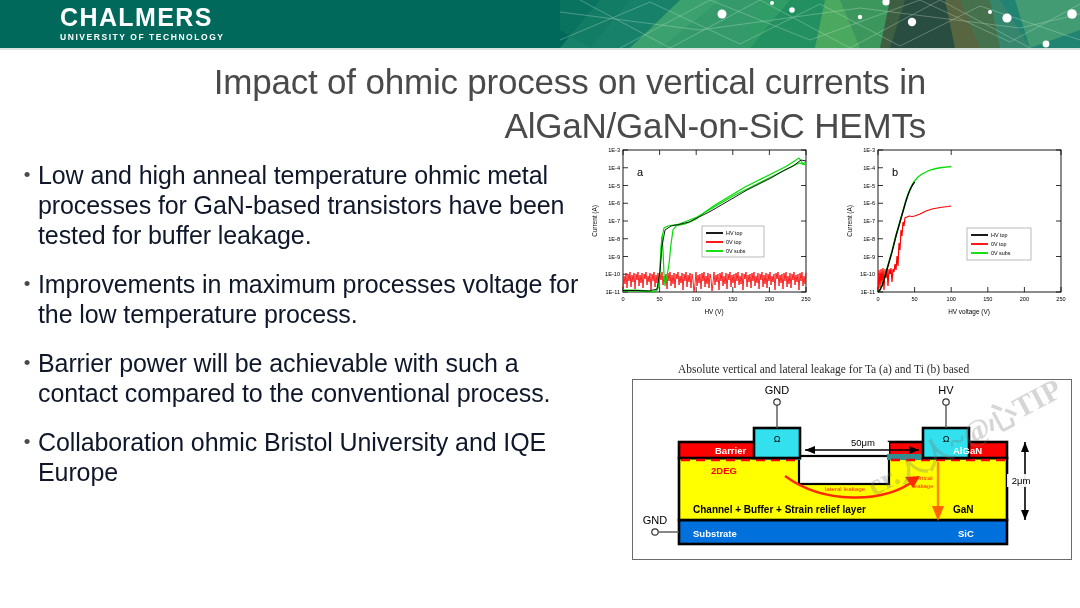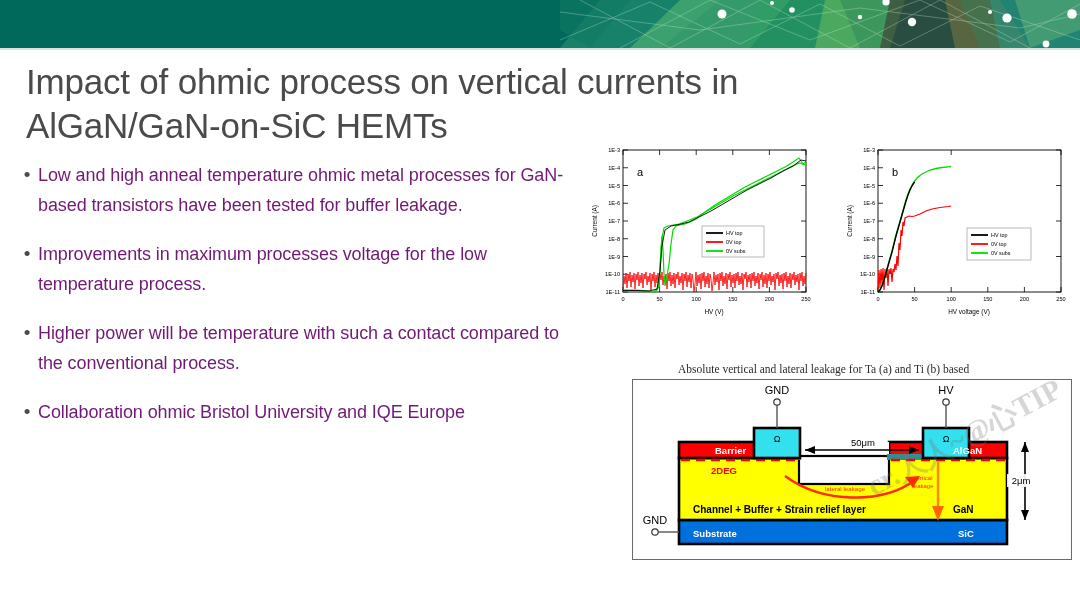--- a/index.html
+++ b/index.html
@@ -29,31 +29,32 @@
   .banner-rule {
     position: absolute; left: 0; top: 48px; width: 1080px; height: 2px;
     background: #d9e4e2;
   }
 
   
   .title {
     position: absolute; left: 26px; top: 60px; width: 900px;
     color: #4a4a4a; font-size: 35px; line-height: 44px; font-weight: 400;
     letter-spacing: -0.2px;
+    text-align: right;
   }
 
   
   .bullets { position: absolute; left: 16px; top: 160px; width: 570px; }
   .bullet { display: flex; margin-bottom: 19px; }
   .bullet-dot {
     width: 22px; flex: 0 0 22px; color: #4a4a4a; font-size: 19px;
     line-height: 30px; text-align: center;
   }
   .bullet-text {
-    color: #701a75; font-size: 18px; line-height: 30px; font-weight: 400;
+    color: #0f172a; font-size: 25px; line-height: 30px; font-weight: 400;
     letter-spacing: -0.1px;
   }
 
   
   .chart-pair { position: absolute; left: 575px; top: 138px; width: 500px; height: 190px; }
   .chart { position: absolute; top: 0; height: 190px; }
   .chart.a { left: 0; width: 250px; }
   .chart.b { left: 255px; width: 245px; }
   .chart svg { display: block; }
 
@@ -107,37 +108,41 @@
         <circle cx="326" cy="2" r="3.6"></circle>
         <circle cx="300" cy="17" r="2.2"></circle>
         <circle cx="352" cy="22" r="4.2"></circle>
         <circle cx="430" cy="12" r="2"></circle>
         <circle cx="447" cy="18" r="4.6"></circle>
         <circle cx="512" cy="14" r="4.8"></circle>
         <circle cx="486" cy="44" r="3.4"></circle>
         <circle cx="212" cy="3" r="2"></circle>
       </g>
     </svg>
+    <div class="logo-block">
+      <div class="logo-main">CHALMERS</div>
+      <div class="logo-sub">UNIVERSITY OF TECHNOLOGY</div>
+    </div>
   </div>
   <div class="banner-rule"></div>
 
   <div class="title">Impact of ohmic process on vertical currents in AlGaN/GaN-on-SiC HEMTs</div>
 
   <div class="bullets">
     <div class="bullet">
       <div class="bullet-dot">•</div>
       <div class="bullet-text">Low and high anneal temperature ohmic metal processes for GaN-based transistors have been tested for buffer leakage.</div>
     </div>
     <div class="bullet">
       <div class="bullet-dot">•</div>
       <div class="bullet-text">Improvements in maximum processes voltage for the low temperature process.</div>
     </div>
     <div class="bullet">
       <div class="bullet-dot">•</div>
-      <div class="bullet-text">Higher power will be temperature with such a contact compared to the conventional process.</div>
+      <div class="bullet-text">Barrier power will be achievable with such a contact compared to the conventional process.</div>
     </div>
     <div class="bullet">
       <div class="bullet-dot">•</div>
       <div class="bullet-text">Collaboration ohmic Bristol University and IQE Europe</div>
     </div>
   </div>
 
   <div class="chart-pair">
 
     <div class="chart a">

